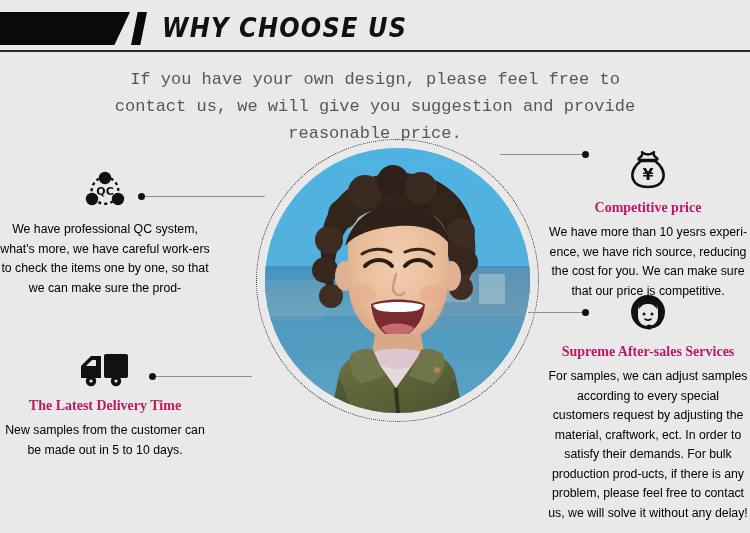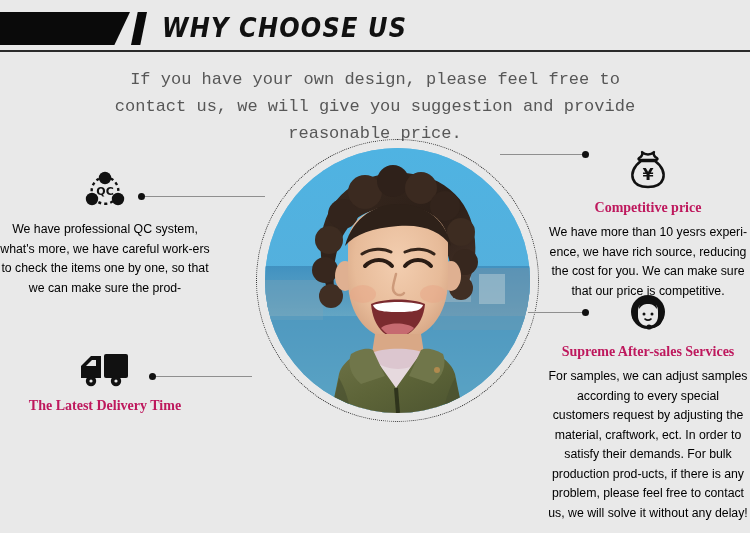--- a/index.html
+++ b/index.html
@@ -293,20 +293,21 @@
       <path d="M4 14 L14 4 L24 4 L24 26 L4 26 Z" fill="#111"></path>
       <path d="M9 14 L15 8 L19 8 L19 14 Z" fill="#e9e9e9"></path>
       <rect x="27" y="2" width="24" height="24" rx="2" fill="#111"></rect>
       <circle cx="14" cy="29" r="5.2" fill="#111"></circle>
       <circle cx="39" cy="29" r="5.2" fill="#111"></circle>
       <circle cx="14" cy="29" r="1.6" fill="#e9e9e9"></circle>
       <circle cx="39" cy="29" r="1.6" fill="#e9e9e9"></circle>
     </svg>
   </div>
   <div class="feature-title">The Latest Delivery Time</div>
+  <div class="feature-body">New samples from the customer can be made out in 5 to 10 days.</div>
 </div>
 
 <div class="feature f-right" id="feature-price">
   <div class="feature-icon">
     <svg width="44" height="42" viewBox="0 0 44 42">
       <path d="M16 4 C17 7 15 9 13 10 C12 10.6 12.4 12 14 12 L30 12 C31.6 12 32 10.6 31 10 C29 9 27 7 28 4 C26 6 24 6.5 22 6.5 C20 6.5 18 6 16 4 Z" fill="none" stroke="#111" stroke-width="2.3" stroke-linejoin="round"></path>
       <path d="M15 13 C8 18 5 25 7 31 C9 37 15 39 22 39 C29 39 35 37 37 31 C39 25 36 18 29 13 Z" fill="none" stroke="#111" stroke-width="2.6" stroke-linejoin="round"></path>
       <text x="22" y="32" font-family="DejaVu Sans, sans-serif" font-size="16" font-weight="bold" fill="#111" text-anchor="middle">¥</text>
     </svg>
   </div>

